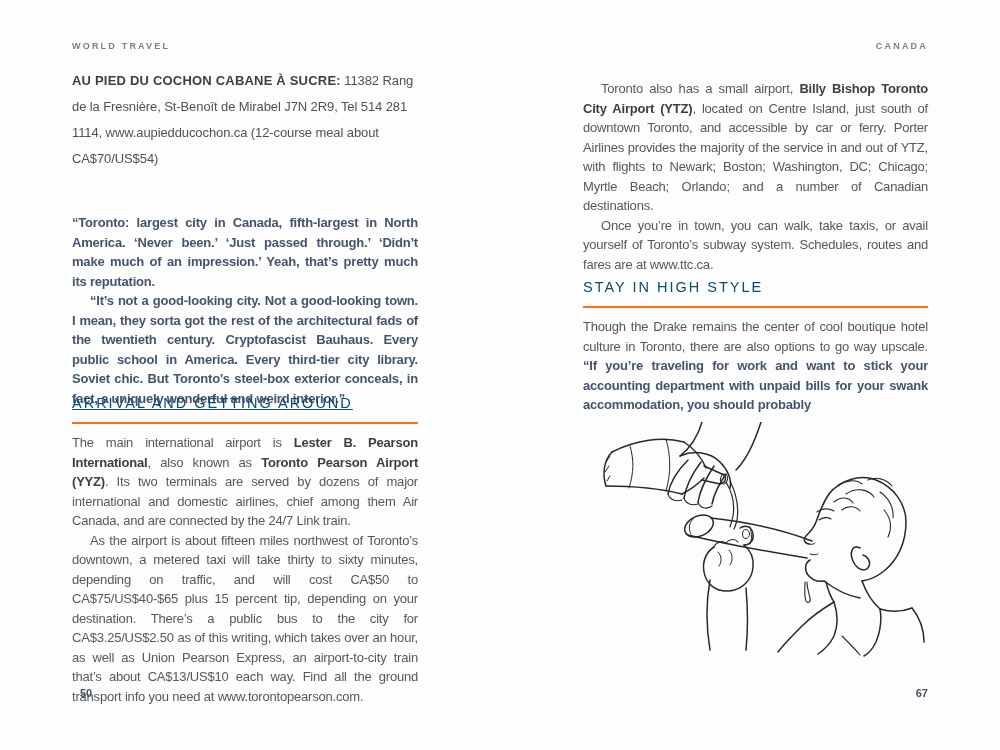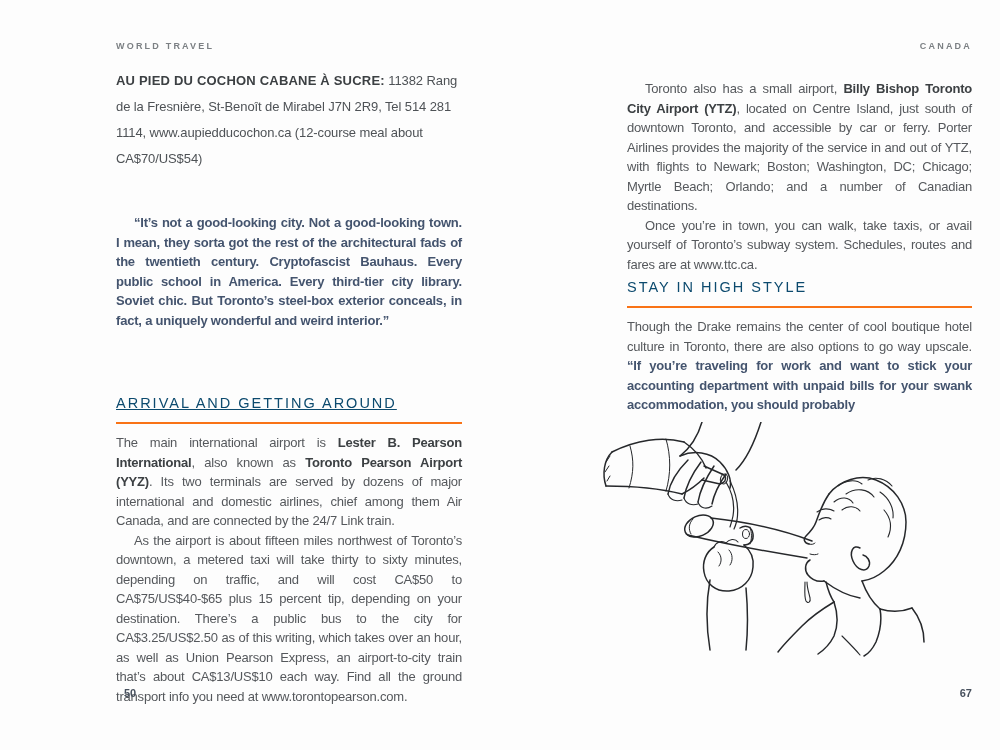--- a/index.html
+++ b/index.html
@@ -2,21 +2,21 @@
 <html><head>
 <meta charset="utf-8">
 <style>
   html,body{margin:0;padding:0;}
   body{
     width:1000px;height:750px;position:relative;overflow:hidden;
     background:#fdfdfd;
     font-family:"Liberation Sans", sans-serif;
     -webkit-font-smoothing:antialiased;
   }
-  .page{position:absolute;top:0;height:750px;background:transparent;margin-left:44px;}
+  .page{position:absolute;top:0;height:750px;background:transparent;}
   .page-left{left:72px;width:346px;}
   .page-right{left:583px;width:345px;}
 
   .running-header{
     position:absolute;top:41px;font-size:9px;letter-spacing:2.2px;
     color:#7c8084;font-weight:700;
   }
   .rh-left{left:0;}
   .rh-right{right:0;text-align:center;}
 
@@ -66,20 +66,21 @@
 
 <div class="spread">
 
   <div class="page page-left">
     <div class="running-header rh-left">WORLD TRAVEL</div>
 
     <p class="listing"><b>AU PIED DU COCHON CABANE À SUCRE:</b><span> 11382 Rang de la Fresnière, St-Benoît de Mirabel J7N 2R9, Tel 514 281 1114, www.aupiedducochon.ca (12-course meal about CA$70/US$54)</span></p>
 
 
     <div class="quote">
+      <p>“Toronto: largest city in Canada, fifth-largest in North America. ‘Never been.’ ‘Just passed through.’ ‘Didn’t make much of an impression.’ Yeah, that’s pretty much its reputation.</p>
       <p class="indent">“It’s not a good-looking city. Not a good-looking town. I mean, they sorta got the rest of the architectural fads of the twentieth century. Cryptofascist Bauhaus. Every public school in America. Every third-tier city library. Soviet chic. But Toronto’s steel-box exterior conceals, in fact, a uniquely wonderful and weird interior.”</p>
     </div>
 
     <h2 class="section-heading" style="top:392px;text-decoration:underline;">ARRIVAL AND GETTING AROUND</h2>
 
     <div class="block" style="top:433px;">
       <p class="para"><span>The main international airport is </span><b class="bold-dark">Lester B. Pearson International</b><span>, also known as </span><b class="bold-dark">Toronto Pearson Airport (YYZ)</b><span>. Its two terminals are served by dozens of major international and domestic airlines, chief among them Air Canada, and are connected by the 24/7 Link train.</span></p>
       <p class="para indent">As the airport is about fifteen miles northwest of Toronto’s downtown, a metered taxi will take thirty to sixty minutes, depending on traffic, and will cost CA$50 to CA$75/US$40-$65 plus 15 percent tip, depending on your destination. There’s a public bus to the city for CA$3.25/US$2.50 as of this writing, which takes over an hour, as well as Union Pearson Express, an airport-to-city train that’s about CA$13/US$10 each way. Find all the ground transport info you need at www.torontopearson.com.</p>
     </div>
 

